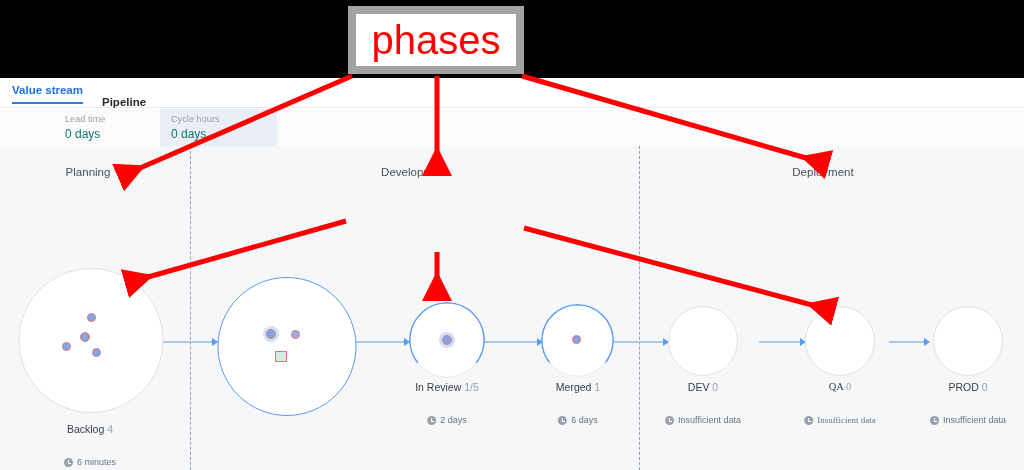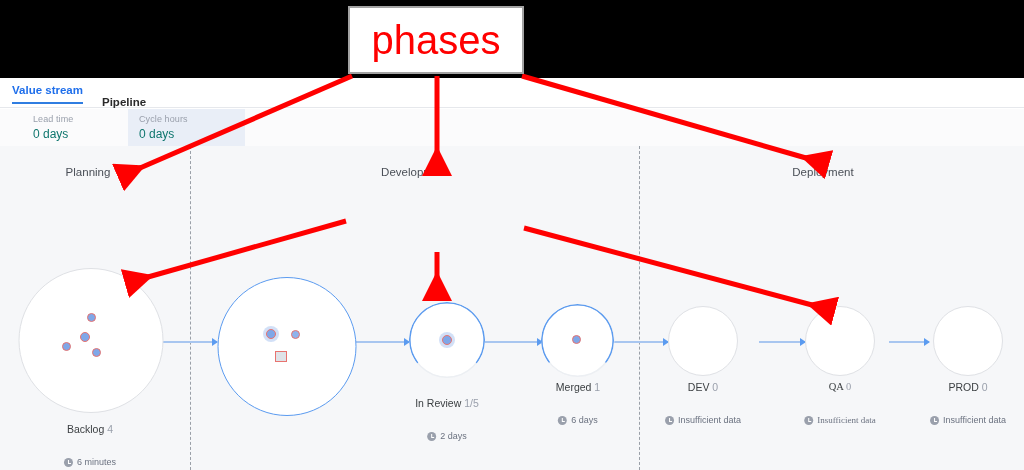--- a/index.html
+++ b/index.html
@@ -38,20 +38,21 @@
   #tab-pipeline { left: 102px; font-weight: bold; margin-top: 12px; }
 
   
   .metrics {
     position: absolute; left: 0; top: 109px; width: 1024px; height: 37px;
     background: #fbfbfc;
   }
   .metric-card {
     position: absolute; top: 0; height: 37px;
     padding: 4px 0 0 0;
+    margin-left: 32px;
   }
   .metric-card .m-label {
     font-size: 9px; color: #9aa0ac; line-height: 12px; letter-spacing: .1px;
   }
   .metric-card .m-value {
     font-size: 12px; color: #0f766e; line-height: 16px; margin-top: 1px;
   }
   #metric-lead { left: 0; width: 128px; padding-left: 33px; background: #fbfbfc; }
   #metric-cycle { left: 128px; width: 117px; padding-left: 11px; background: #e9eef7; }
   .add-metric-btn {
@@ -145,21 +146,21 @@
 
   
   .anno-box {
     position: absolute; background: #ffffff;
     display: flex; align-items: center; justify-content: center;
     color: #ff0000; font-weight: normal;
   }
   #anno-phases {
     left: 348px; top: 6px; width: 176px; height: 68px;
     font-size: 40px; line-height: 44px;
-    border: 2px solid #a3a3a3;
+    border: 8px solid #a3a3a3;
   }
   #anno-stages {
     left: 348px; top: 188px; width: 174px; height: 64px;
     font-size: 40px; line-height: 44px;
     border: 2px solid #3a3a3a;
   }
   .anno-svg { position: absolute; left: 0; top: 0; width: 1024px; height: 470px; pointer-events: none; }
 </style>
 </head>
 <body>
@@ -227,21 +228,21 @@
     </div>
 
     <div class="node" style="left:409px; top:156px; width:76px; height:76px;">
       <div class="bubble arc" style="width:76px; height:76px; top:0;"></div>
       <svg class="arc-ring" viewBox="0 0 76 76">
         <circle cx="38" cy="38" r="37.2" fill="none" stroke="#eceff3" stroke-width="1.4"></circle>
         <path d="M 8.3 60.4 A 37.2 37.2 0 1 1 67.7 60.4" fill="none" stroke="#5b9bf0" stroke-width="1.6" stroke-linecap="round"></path>
       </svg>
       <div class="dot halo" style="left:33px; top:33px; width:10px; height:10px;"></div>
     </div>
-    <div class="node-caption" style="left:447px; top:250px;">
+    <div class="node-caption" style="left:447px; top:234px;">
       <div class="cap-title">
         <span>In Review</span>
         <span class="cnt">1/5</span>
       </div>
       <div class="cap-sub">
         <span class="clock"></span>
         <span>2 days</span>
       </div>
     </div>
 

